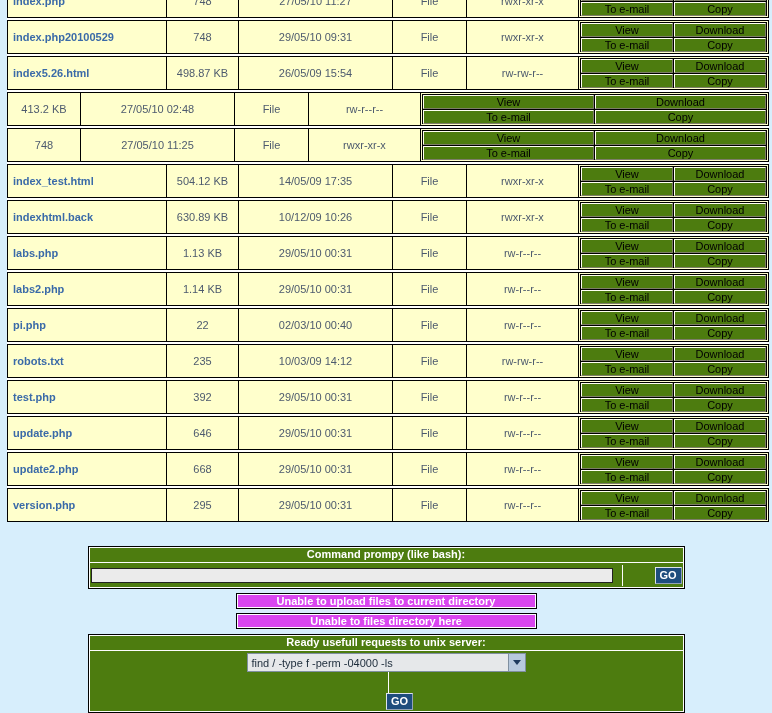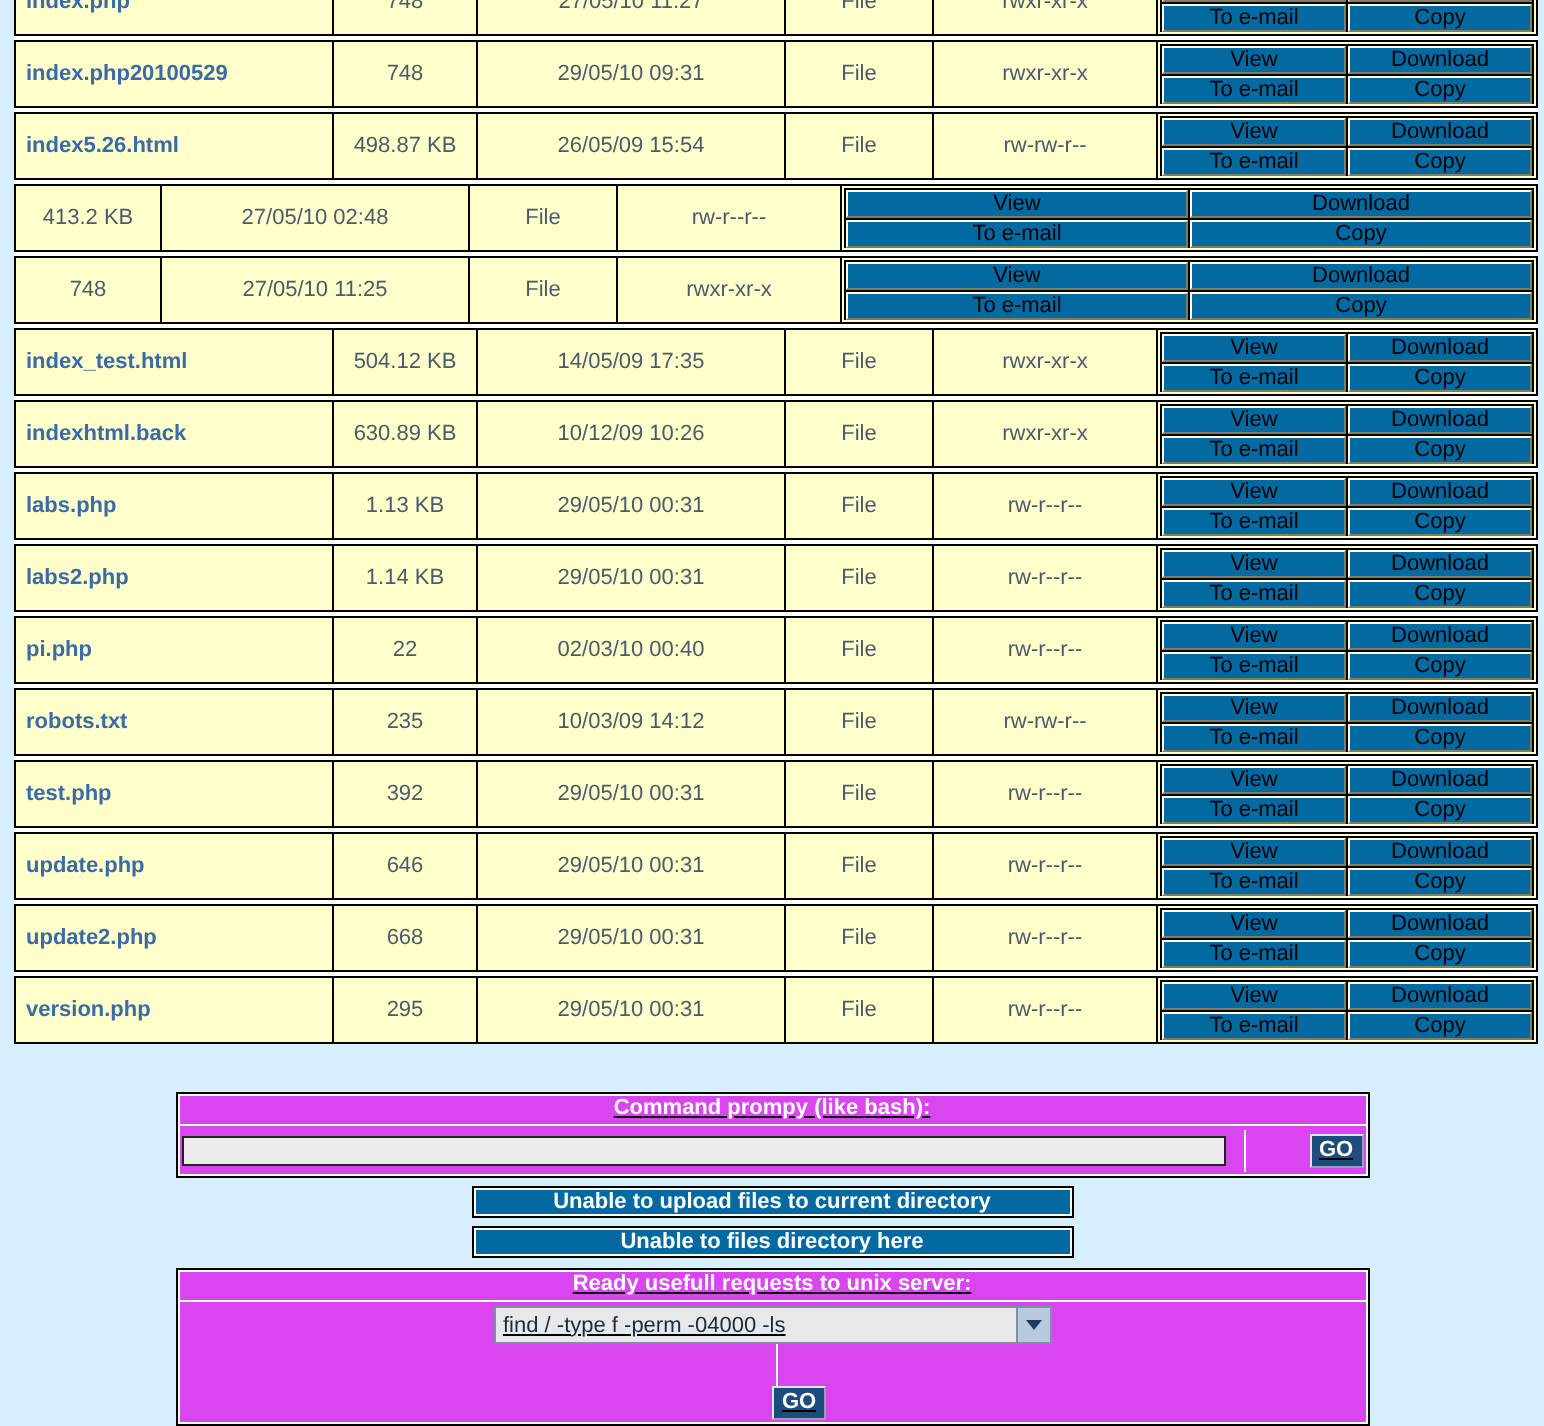--- a/index.html
+++ b/index.html
@@ -55,38 +55,37 @@
     background: #000;
     display: grid;
     grid-template-columns: 1fr 1fr;
     grid-template-rows: 1fr 1fr;
     gap: 1px;
   }
   .action-btn {
     font-family: "Liberation Sans", sans-serif;
     font-size: 11px;
     color: #000;
-    background: #0369a1;
+    background: #4d7c0f;
     border: 1px solid;
     border-color: #fffff2 #7d7d68 #7d7d68 #fffff2;
     cursor: pointer;
     line-height: 12px;
     padding: 0;
   }
 
   
   .console-wrap {
     width: 597px;
     margin: 24px auto 0;
   }
   .console-block {
     border: 1px solid #000;
-    background: #d946ef;
+    background: #4d7c0f;
     box-shadow: inset 0 0 0 1px #fdfdfd;
-    text-decoration: underline;
   }
   .console-header {
     height: 15px;
     line-height: 15px;
     text-align: center;
     color: #fff;
     font-weight: bold;
     font-size: 11px;
   }
   .console-row {
@@ -119,21 +118,21 @@
     line-height: 13px;
     padding: 0;
     text-align: center;
     margin-left: 27px;
   }
   .notice-bar {
     width: 301px;
     margin: 4px auto 0;
     height: 16px;
     line-height: 14px;
-    background: #0369a1;
+    background: #d946ef;
     border: 1px solid #000;
     box-shadow: inset 0 0 0 1px #fdfdfd;
     color: #fff;
     font-weight: bold;
     text-align: center;
   }
   .requests-block { margin-top: 5px; }
   .req-row { padding: 2px; flex-direction: column; }
   .dropdown {
     width: 279px;

